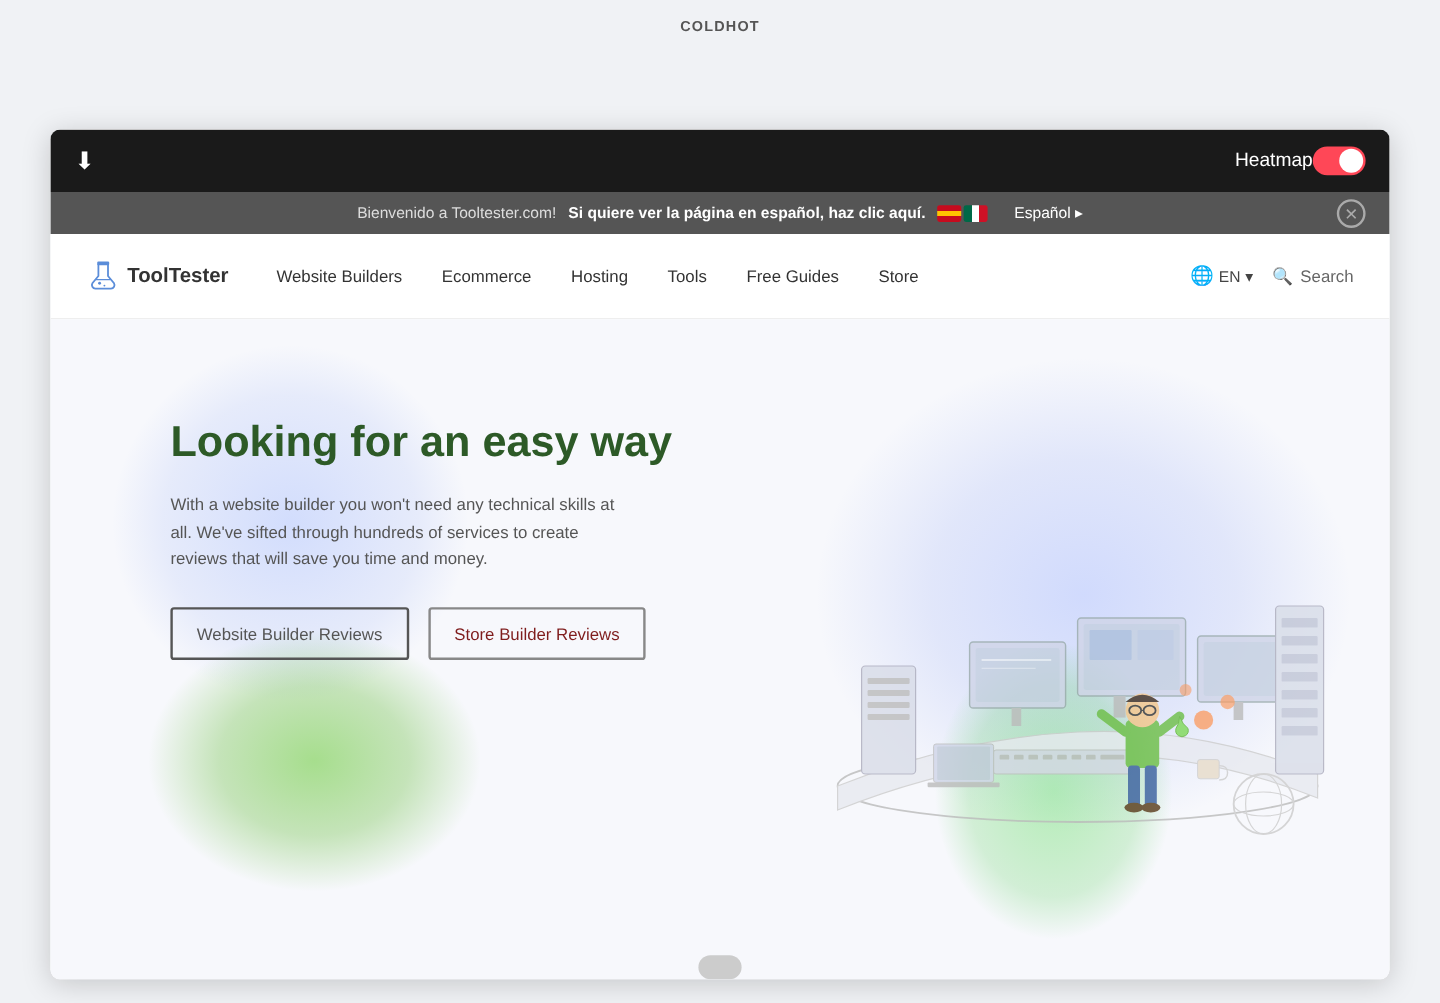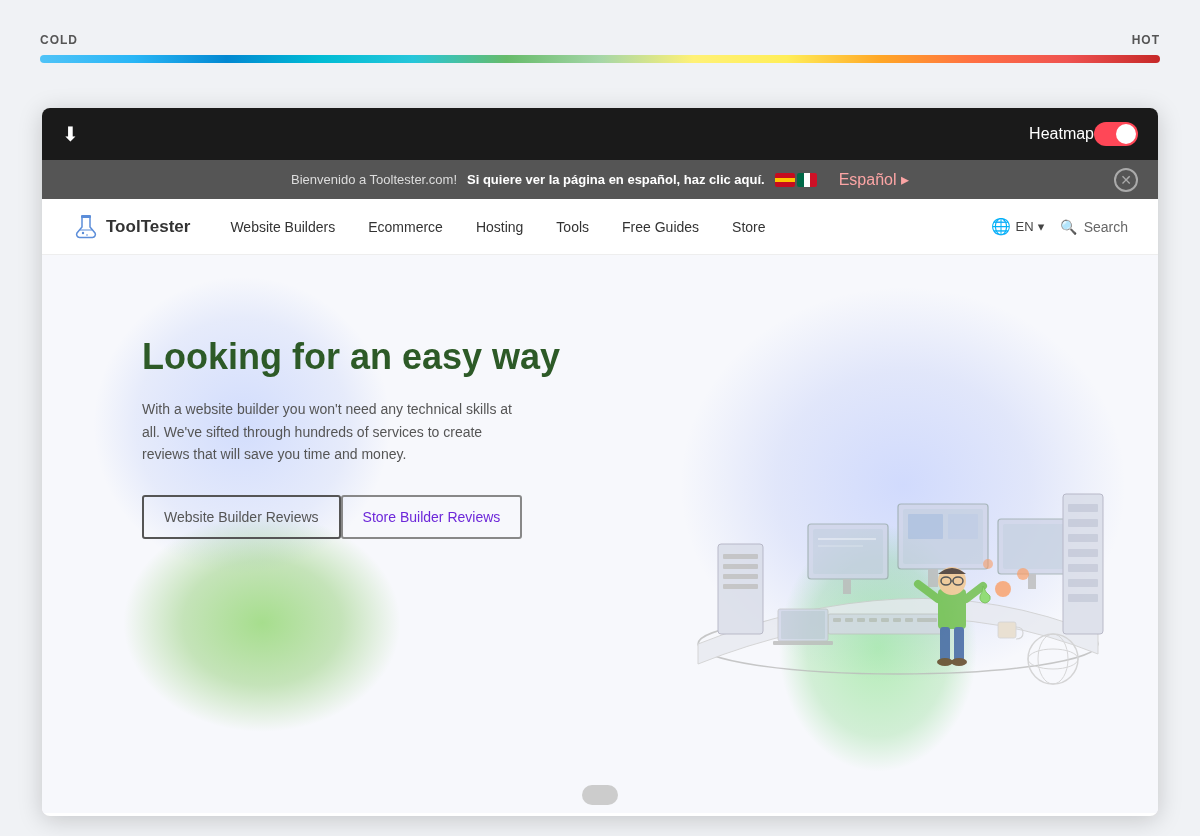--- a/index.html
+++ b/index.html
@@ -14,21 +14,21 @@
 
     
     .heatmap-bar-container {
       position: absolute;
       top: 0;
       left: 0;
       right: 0;
       height: 95px;
       background: #f0f2f5;
       display: flex;
-      flex-direction: column;
+      flex-direction: row;
       justify-content: center;
       padding: 15px 40px;
     }
     .heatmap-labels {
       display: flex;
       justify-content: space-between;
       margin-bottom: 8px;
     }
     .heatmap-label {
       font-size: 12px;
@@ -135,22 +135,22 @@
       border-radius: 2px;
       display: inline-block;
     }
     .flag-spain {
       background: linear-gradient(180deg, #c60b1e 33%, #ffc400 33%, #ffc400 66%, #c60b1e 66%);
     }
     .flag-mexico {
       background: linear-gradient(90deg, #006847 33%, #fff 33%, #fff 66%, #ce1126 66%);
     }
     .espanol-btn {
-      color: #fca5a5;
-      font-size: 16px;
+      color: #ffffff;
+      font-size: 13px;
       cursor: pointer;
       border: none;
       background: none;
       margin-left: 12px;
     }
     .close-notification {
       position: absolute;
       right: 20px;
       width: 24px;
       height: 24px;
@@ -160,21 +160,21 @@
       display: flex;
       align-items: center;
       justify-content: center;
       font-size: 14px;
       cursor: pointer;
     }
 
     
     .nav-bar {
       background: #fff;
-      height: 56px;
+      height: 71px;
       display: flex;
       align-items: center;
       padding: 0 30px;
       border-bottom: 1px solid #eee;
       gap: 30px;
     }
     .logo {
       display: flex;
       align-items: center;
       gap: 6px;
@@ -264,35 +264,36 @@
     }
     .hero-description {
       font-size: 14px;
       color: #555;
       line-height: 1.6;
       margin-bottom: 30px;
       max-width: 370px;
     }
     .hero-buttons {
       display: flex;
+      gap: 16px;
     }
     .btn-primary {
       padding: 12px 20px;
       background: transparent;
       border: 2px solid #555;
       color: #555;
       font-size: 14px;
       cursor: pointer;
       border-radius: 3px;
     }
     .btn-secondary {
       padding: 12px 20px;
       background: transparent;
       border: 2px solid #888;
-      color: #6d28d9;
+      color: #7f1d1d;
       font-size: 14px;
       cursor: pointer;
       border-radius: 3px;
     }
 
     
     .illustration {
       position: absolute;
       right: 40px;
       top: 0;

